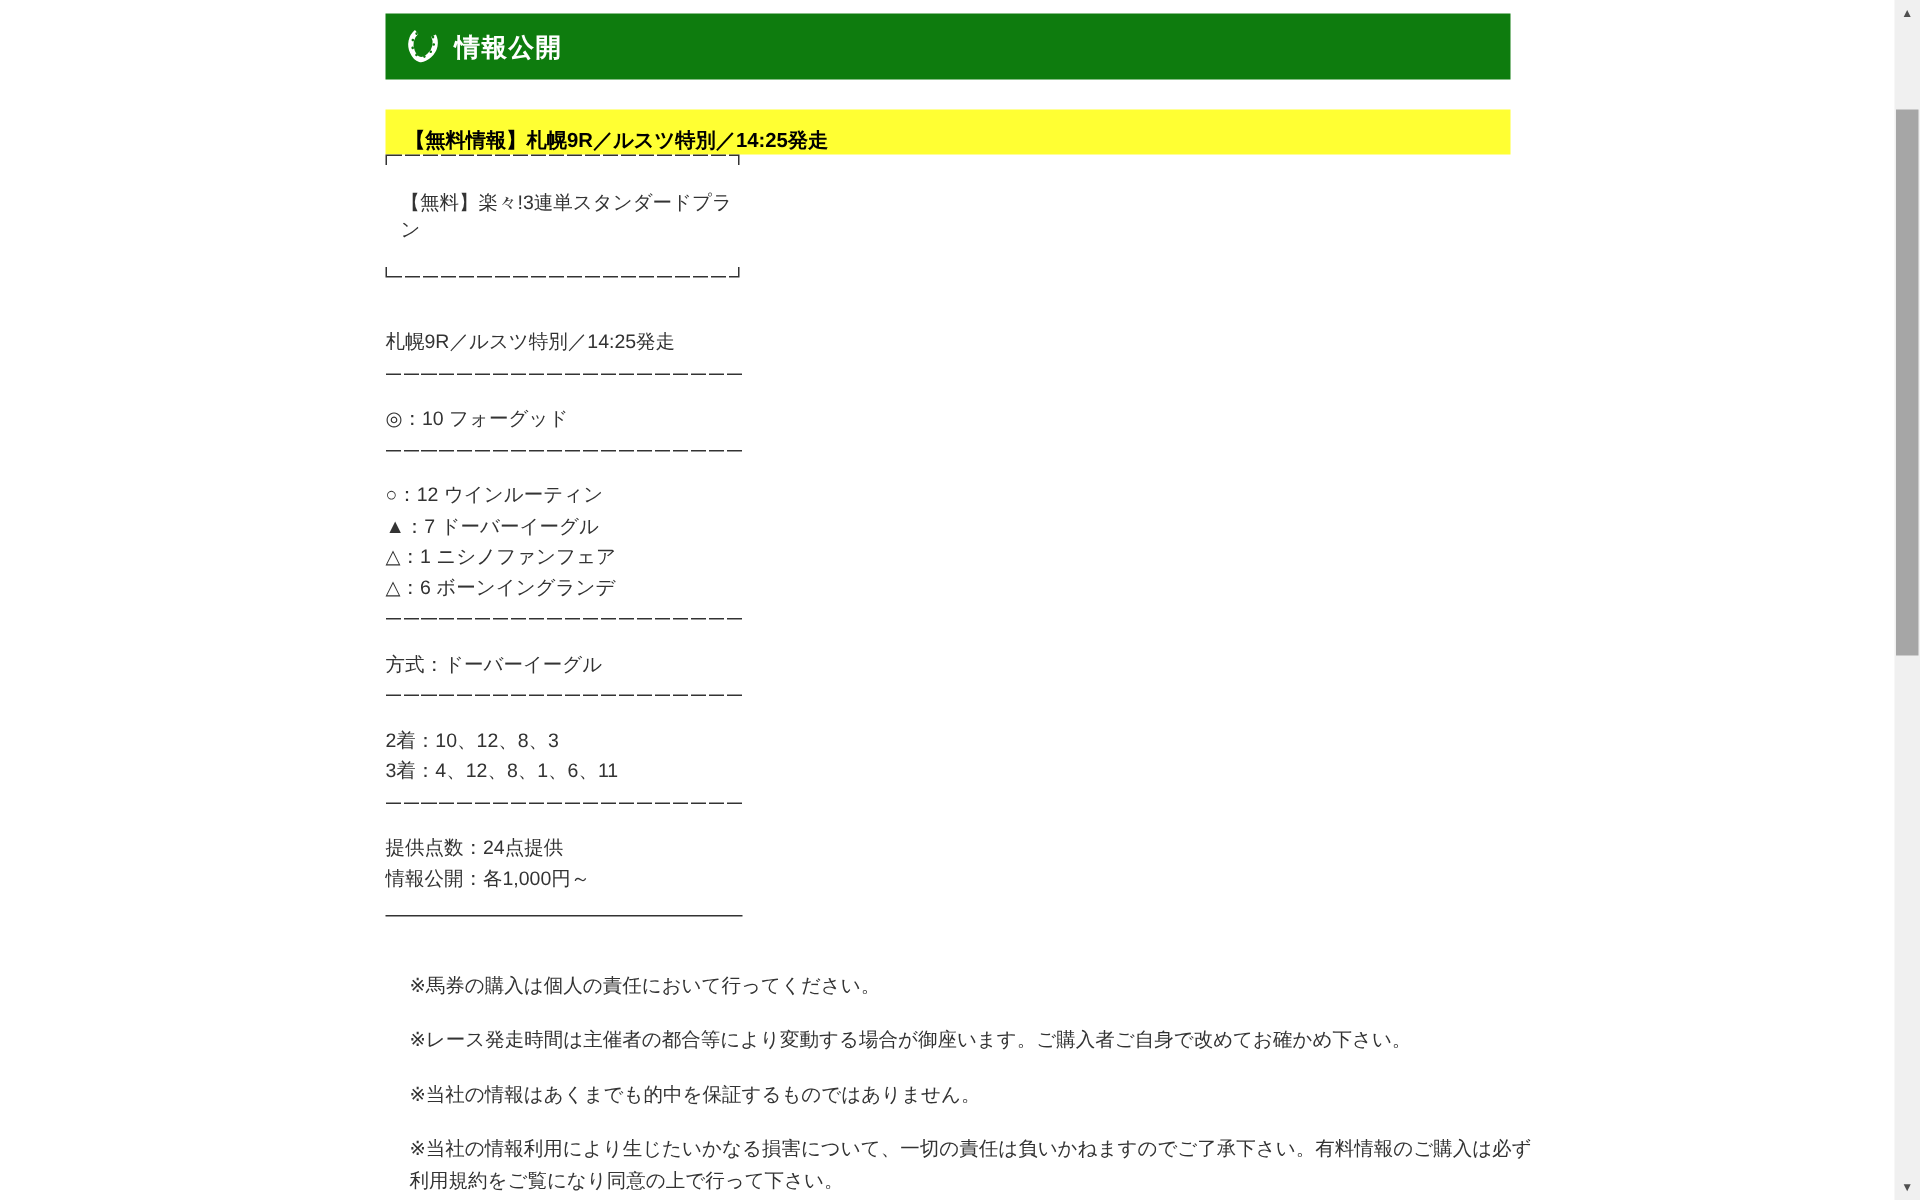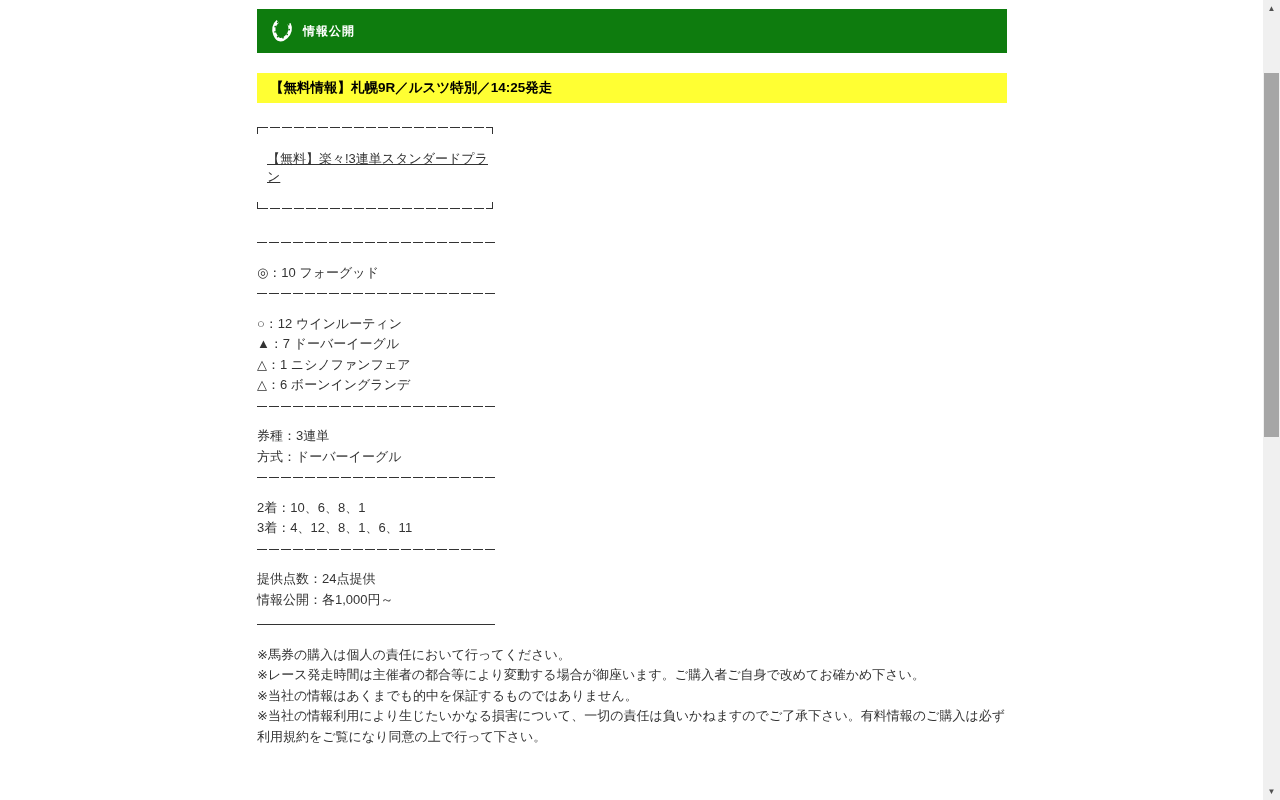--- a/index.html
+++ b/index.html
@@ -9,30 +9,30 @@
     color:#333333;position:relative;
   }
   .container{width:750px;margin-left:257px;}
   
   .header-bar{
     margin-top:9px;height:44px;background:#0e7c0e;
     display:flex;align-items:center;padding-left:11px;box-sizing:border-box;
   }
   .horseshoe{width:27px;height:27px;display:inline-flex;margin-right:8px;}
   .header-bar h1{
-    font-size:12px;font-weight:bold;color:#ffffff;margin:0;letter-spacing:1px;
+    font-size:17px;font-weight:bold;color:#ffffff;margin:0;letter-spacing:1px;
   }
   
   .banner{
     margin-top:20px;height:30px;background:#ffff33;
-    display:flex;align-items:center;padding-left:13px;box-sizing:border-box;
+    display:flex;align-items:flex-end;padding-left:13px;box-sizing:border-box;
   }
   .banner span{font-size:13.5px;font-weight:bold;color:#000000;}
   
-  .plan-box{margin-top:24px;width:236px;text-decoration:underline;}
+  .plan-box{width:236px;}
   .box-edge{
     height:7px;box-sizing:border-box;
     border-left:1px solid #333;border-right:1px solid #333;
     background-image:repeating-linear-gradient(90deg,#333 0 10px,transparent 10px 12px);
     background-size:100% 1px;background-repeat:no-repeat;
   }
   .box-edge.top{background-position:top left;}
   .box-edge.bottom{background-position:bottom left;}
   .plan-title{
     height:68px;display:flex;align-items:center;
@@ -41,21 +41,21 @@
   
   .tips{margin-top:33px;width:750px;font-size:13px;}
   .t-line{height:20.5px;line-height:20.5px;white-space:pre;}
   .sep{height:20.5px;}
   .sep .rule{width:239px;height:1px;}
   .sep-dashed .rule{
     margin-top:10px;
     background:repeating-linear-gradient(90deg,#333 0 10px,transparent 10px 12px);
   }
   .sep-solid .rule{margin-top:14px;width:238px;background:#333;}
-  .note{margin:0;line-height:20.5px;width:750px;}
+  .note{margin:16px;line-height:20.5px;width:750px;}
   
   .scrollbar{
     position:absolute;top:0;right:0;width:17px;height:800px;background:#f0f0f0;
   }
   .scroll-btn{
     position:absolute;left:0;width:17px;height:17px;
     display:flex;align-items:center;justify-content:center;
     color:#505050;font-size:8px;line-height:8px;
   }
   .scroll-btn.up{top:0;}
@@ -92,48 +92,48 @@
     <span>【無料情報】札幌9R／ルスツ特別／14:25発走</span>
   </div>
 
   <div class="plan-box">
     <div class="box-edge top"></div>
     <div class="plan-title">【無料】楽々!3連単スタンダードプラン</div>
     <div class="box-edge bottom"></div>
   </div>
 
   <main class="tips">
+    <div class="t-line">札幌9R／ルスツ特別／14:25発走</div>
 
     <div class="sep sep-dashed">
         <div class="rule"></div>
       </div>
 
     <div class="t-line">◎：10 フォーグッド</div>
 
     <div class="sep sep-dashed">
         <div class="rule"></div>
       </div>
 
     <div class="t-line">○：12 ウインルーティン</div>
     <div class="t-line">▲：7 ドーバーイーグル</div>
     <div class="t-line">△：1 ニシノファンフェア</div>
     <div class="t-line">△：6 ボーンイングランデ</div>
 
     <div class="sep sep-dashed">
         <div class="rule"></div>
       </div>
 
-    <div class="t-line">券種：3連単</div>
     <div class="t-line">方式：ドーバーイーグル</div>
 
     <div class="sep sep-dashed">
         <div class="rule"></div>
       </div>
 
-    <div class="t-line">2着：10、6、8、1</div>
+    <div class="t-line">2着：10、12、8、3</div>
     <div class="t-line">3着：4、12、8、1、6、11</div>
 
     <div class="sep sep-dashed">
         <div class="rule"></div>
       </div>
 
     <div class="t-line">提供点数：24点提供</div>
     <div class="t-line">情報公開：各1,000円～</div>
 
     <div class="sep sep-solid">

